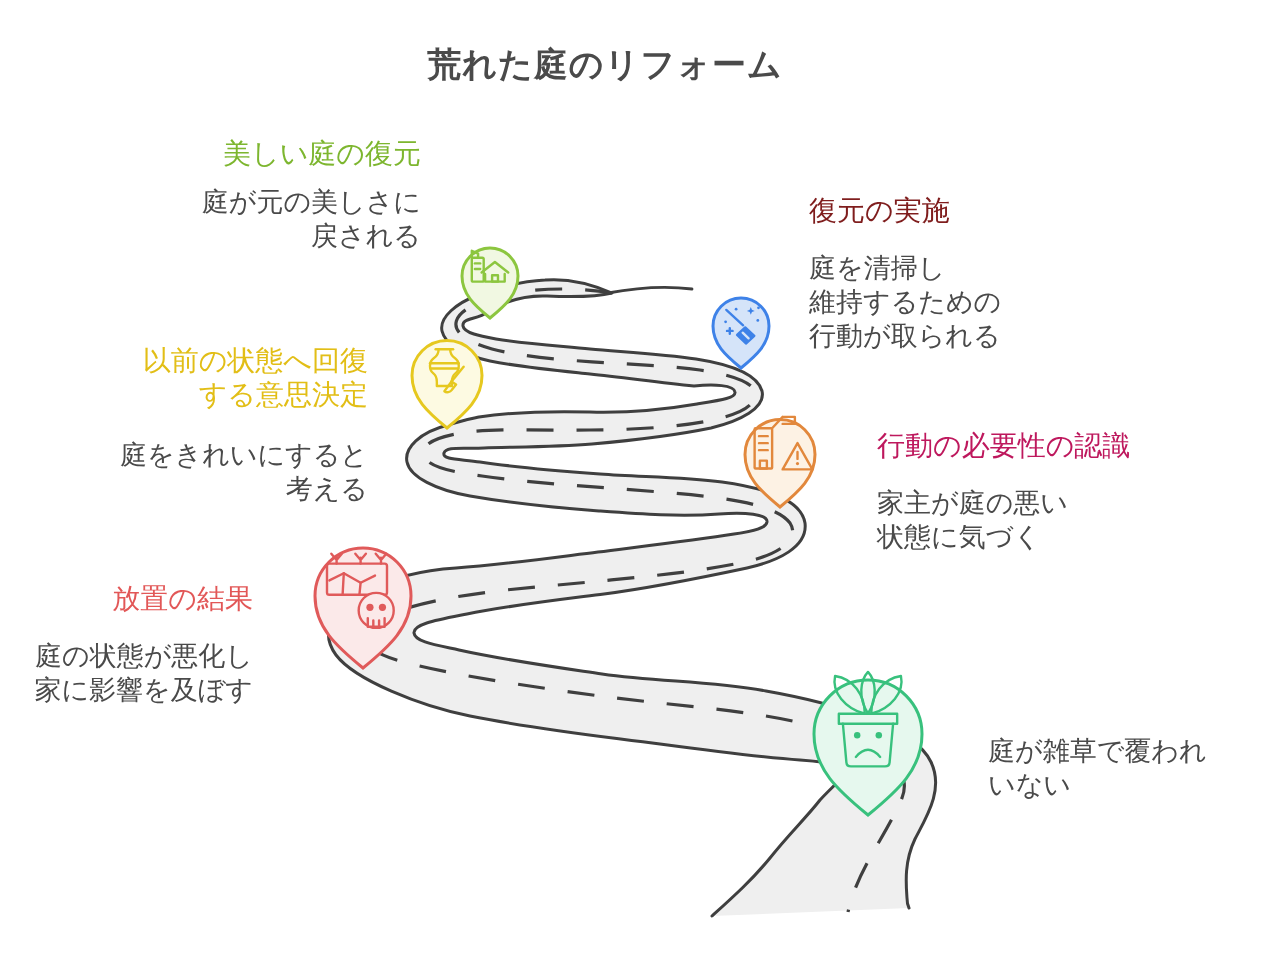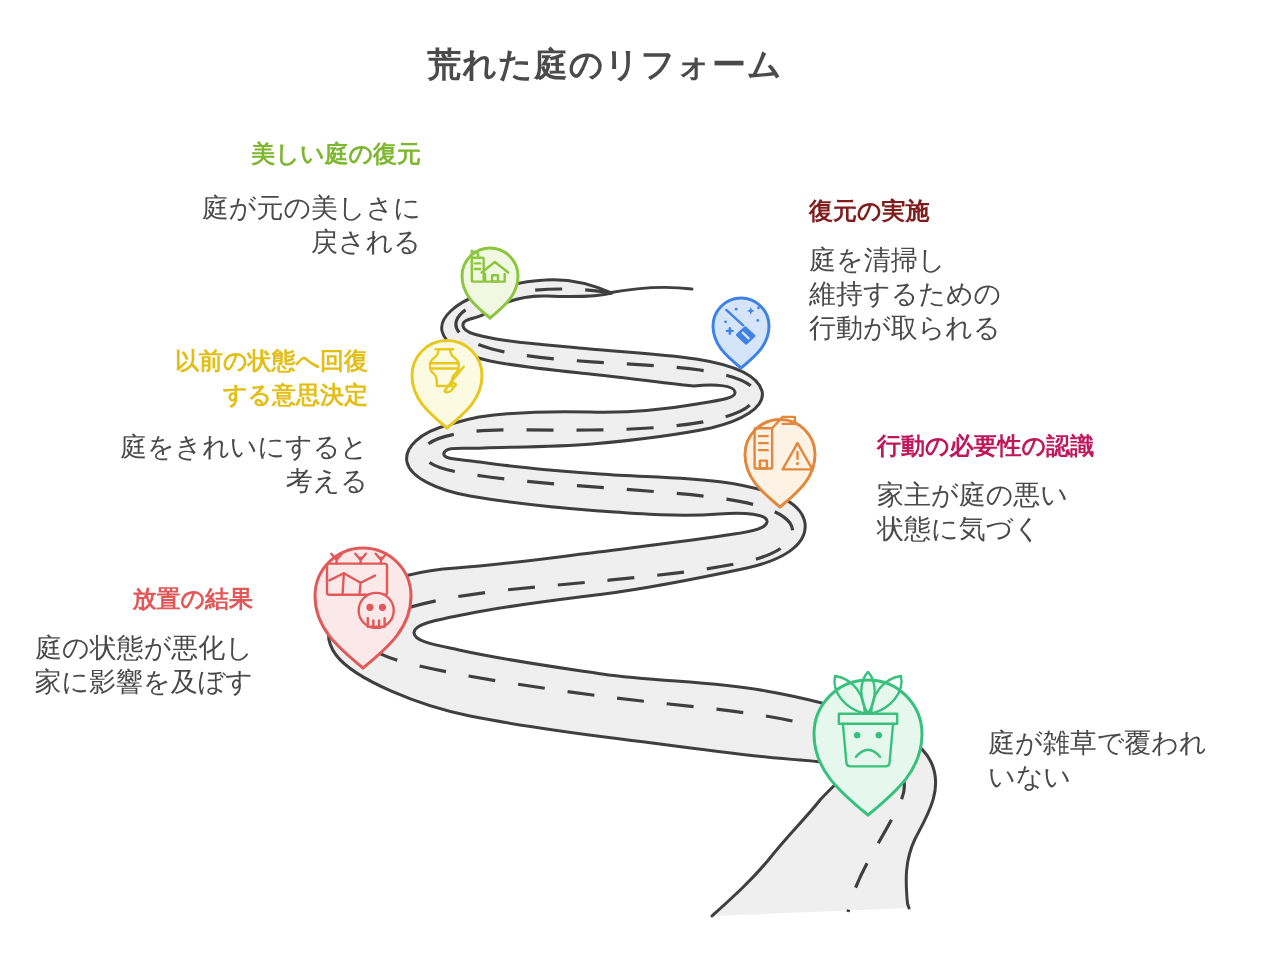--- a/index.html
+++ b/index.html
@@ -4,29 +4,29 @@
 <style>
   html,body{margin:0;padding:0;background:#ffffff;}
   #canvas{position:relative;width:1280px;height:960px;overflow:hidden;background:#ffffff;
           font-family:"Liberation Sans",sans-serif;}
   #road-svg{position:absolute;left:0;top:0;}
   .pin *{vector-effect:non-scaling-stroke;}
   .icon path,.icon rect,.icon circle{stroke-linecap:round;stroke-linejoin:round;}
   .title{position:absolute;left:0;top:42px;width:1210px;text-align:center;
          font-size:34px;font-weight:bold;color:#4a4a4a;letter-spacing:1px;}
   .stage{position:absolute;}
-  .stage .label{font-size:24px;font-weight:bold;line-height:34px;}
-  .stage .desc{margin-top:15px;font-size:27px;line-height:34px;color:#4a4a4a;font-weight:500;}
+  .stage .label{font-size:28px;font-weight:normal;line-height:34px;}
+  .stage .desc{margin-top:23px;font-size:27px;line-height:34px;color:#4a4a4a;font-weight:500;}
   .align-r{text-align:right;}
   
   .s-restored      {right:859px;top:137px;width:330px;}
-  .s-restored .desc{margin-top:20px;}
+  .s-restored .desc{margin-top:14px;}
   .s-implementation{left:809px;top:194px;width:300px;}
   .s-decision      {right:912px;top:328px;width:330px;}
-  .s-decision .desc{margin-top:18px;}
+  .s-decision .desc{margin-top:26px;}
   .s-recognition   {left:877px;top:429px;width:310px;}
   .s-neglect       {right:1027px;top:582px;width:330px;}
   .s-overgrown     {left:988px;top:711px;width:280px;}
 </style>
 </head>
 <body>
 
 <div id="canvas">
 
   <svg id="road-svg" width="1280" height="960" viewBox="0 0 1280 960">

